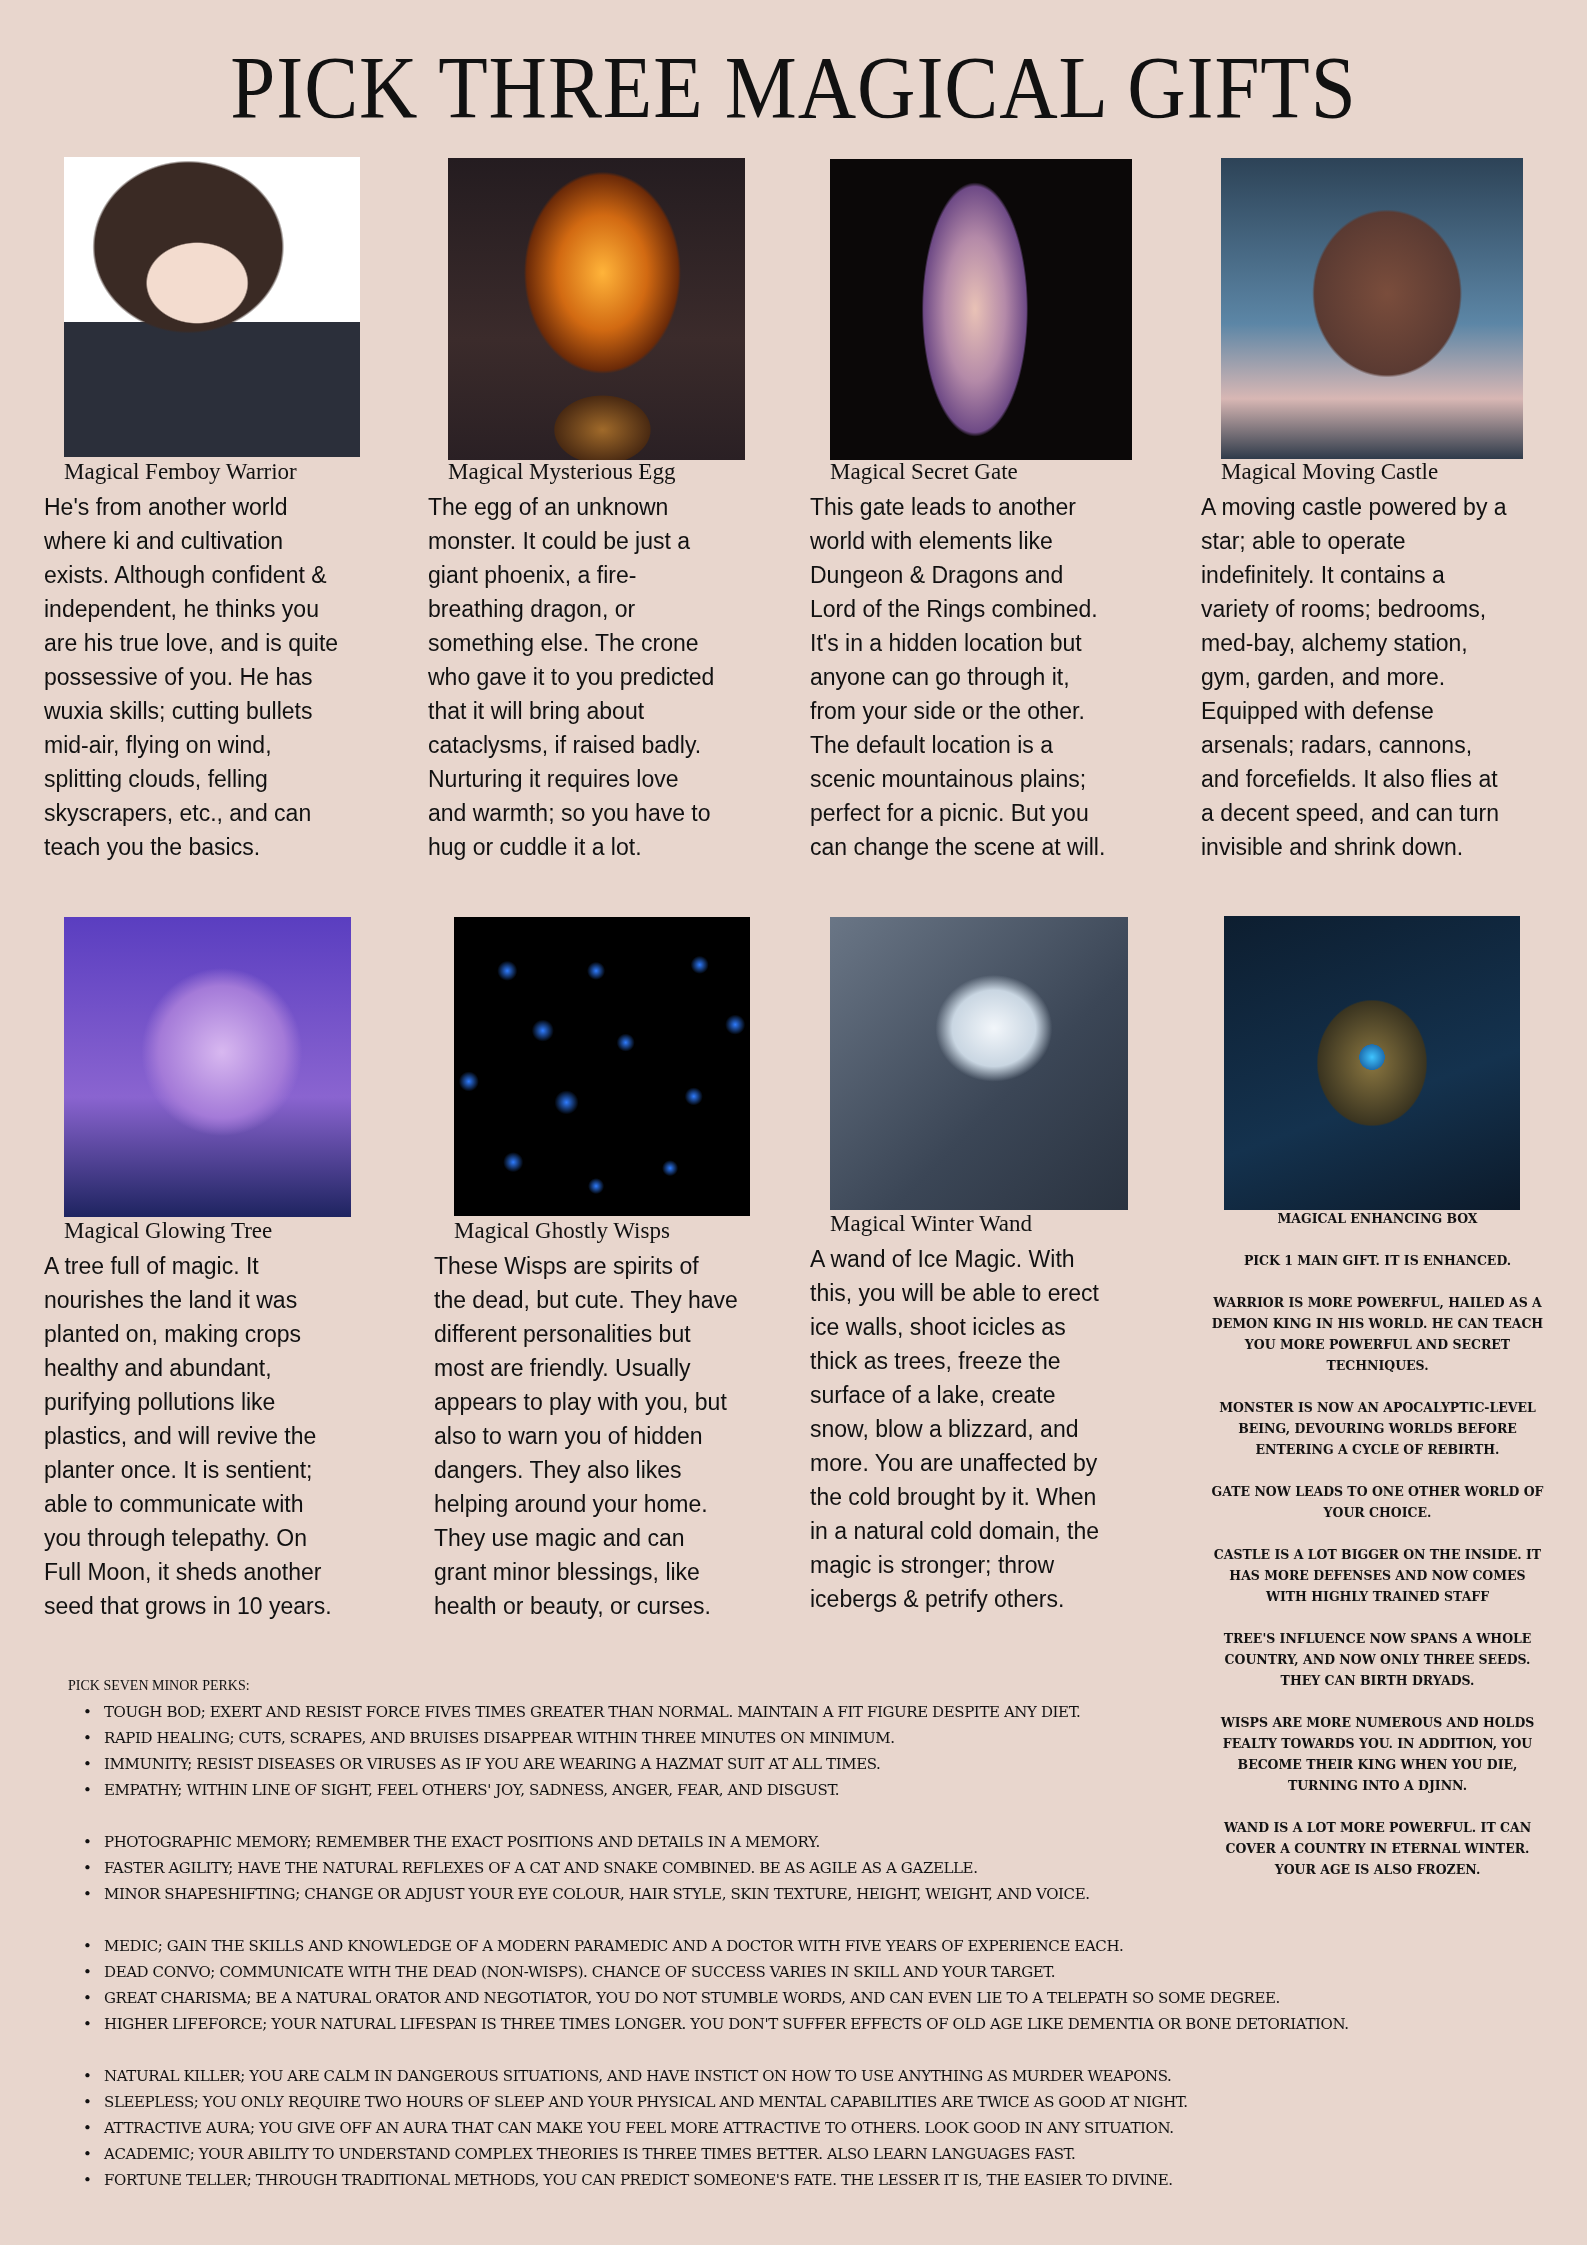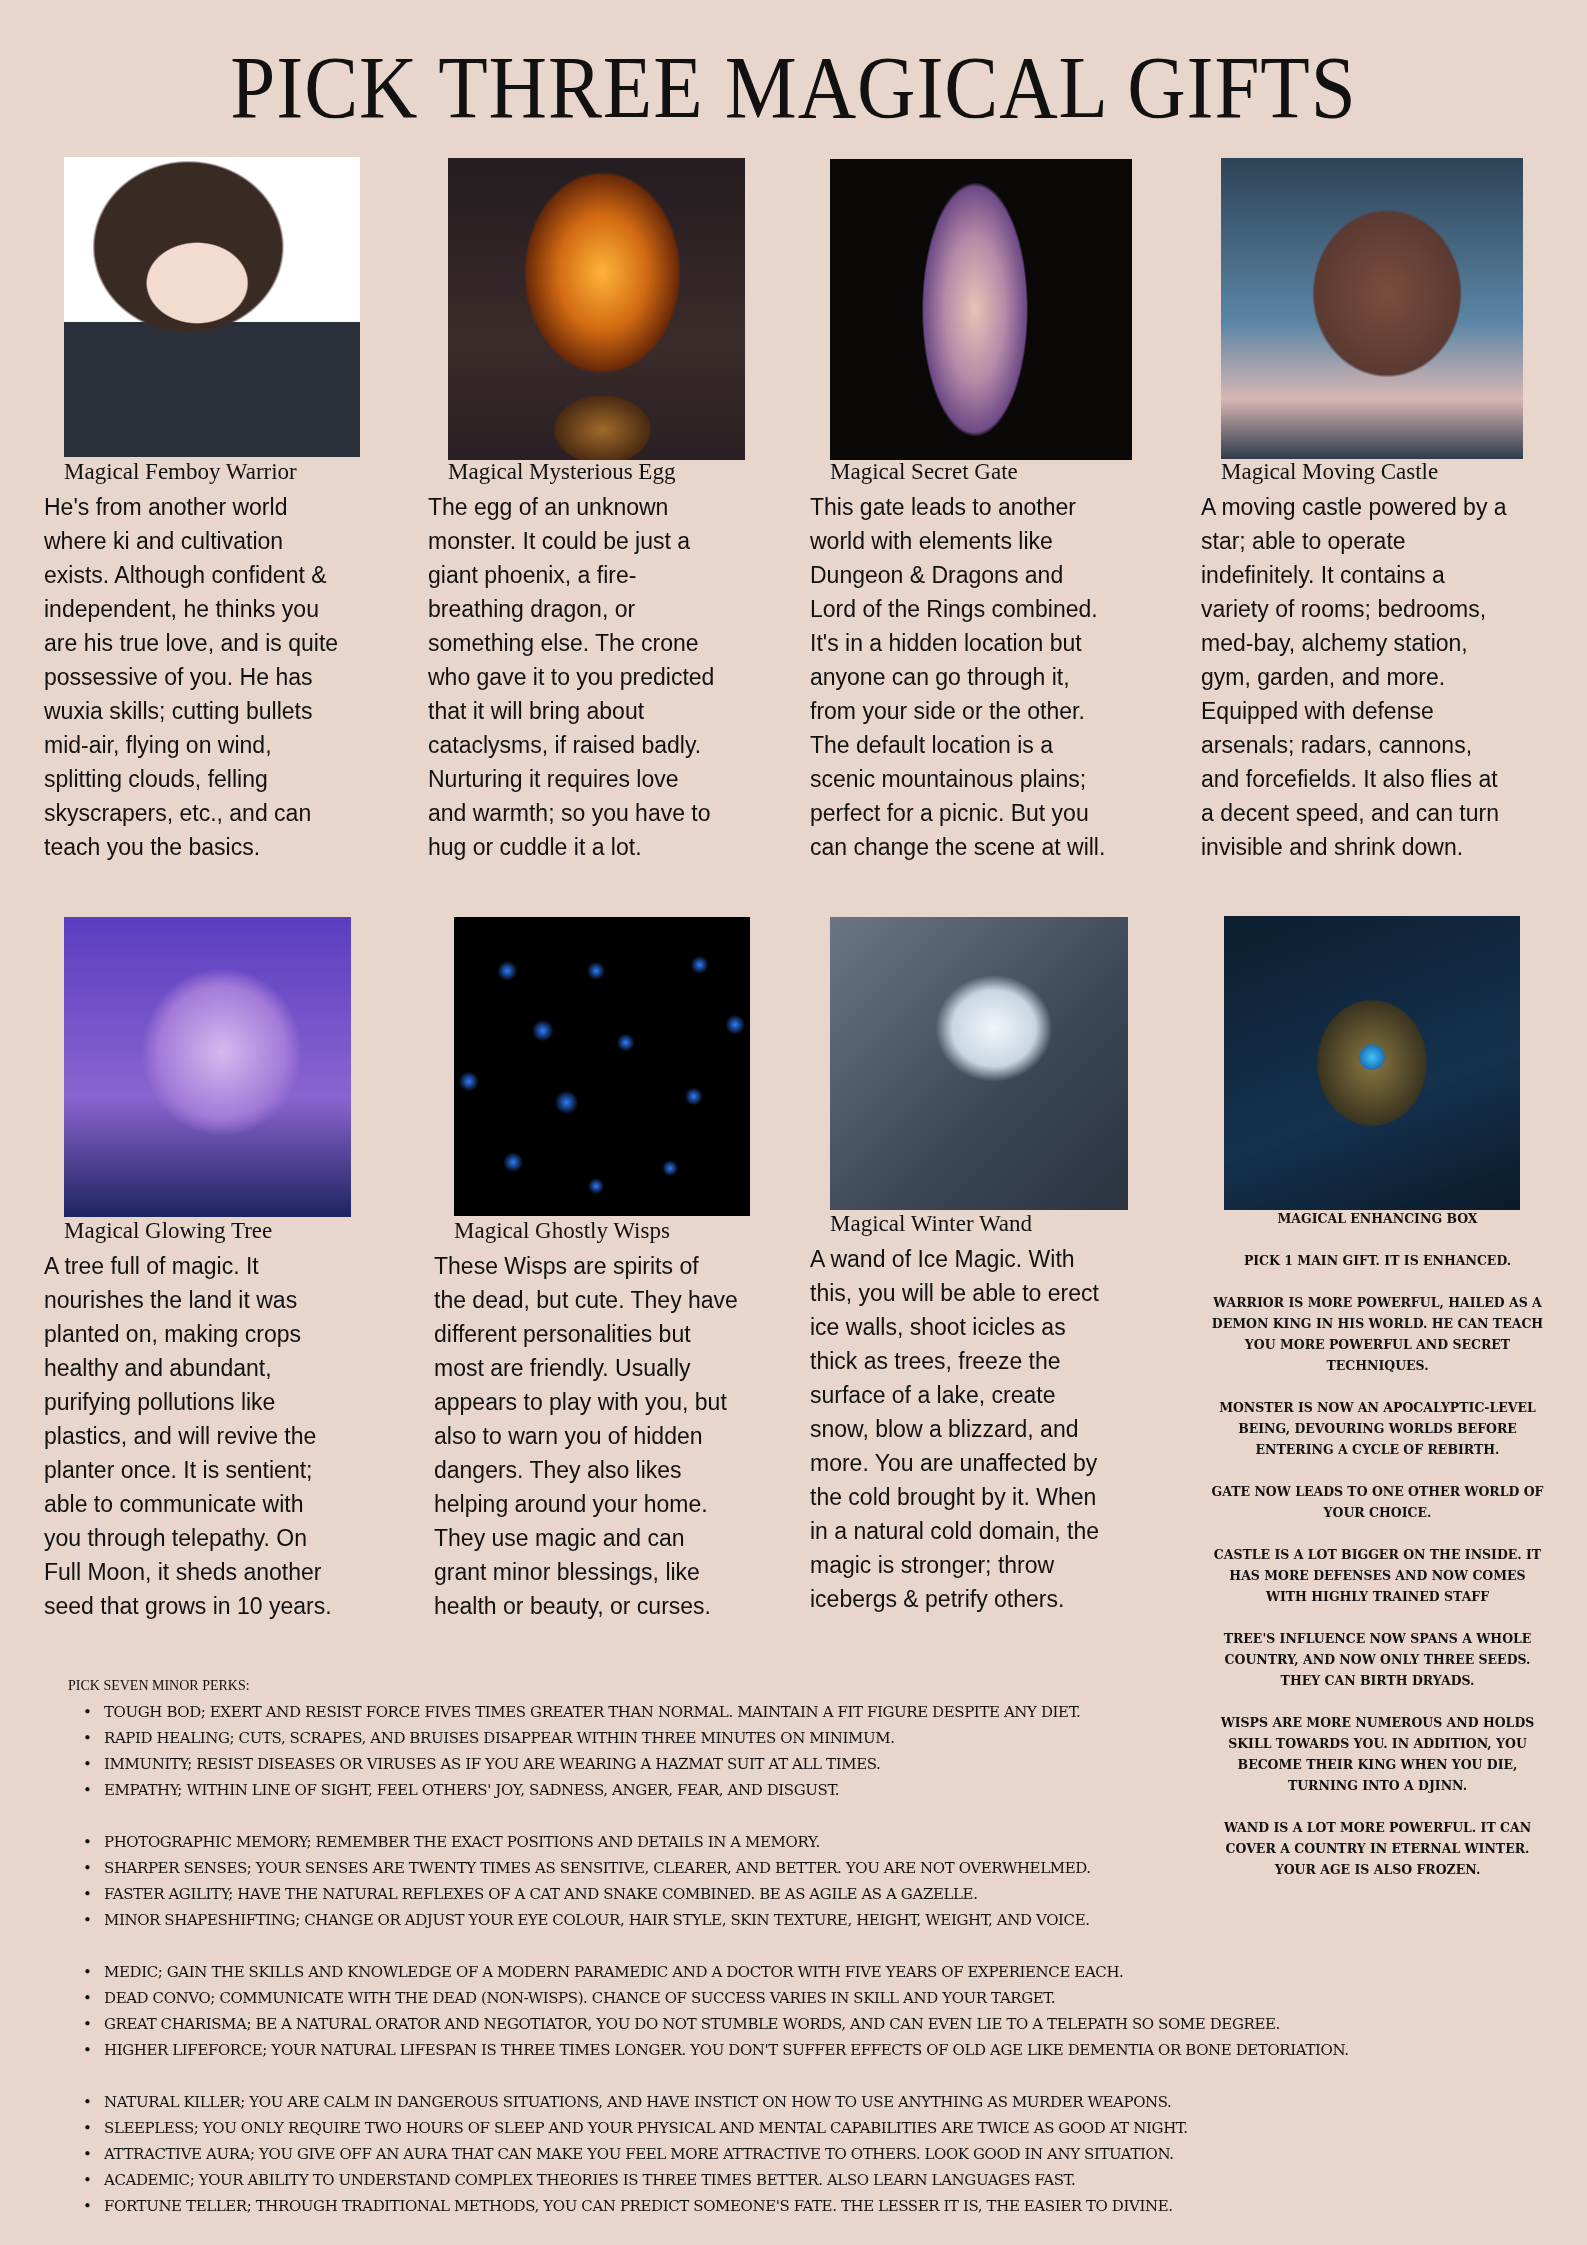--- a/index.html
+++ b/index.html
@@ -213,35 +213,34 @@
 </div>
 
 <div class="box-text">
   <div class="box-title">MAGICAL ENHANCING BOX</div>
   <div class="para">PICK 1 MAIN GIFT. IT IS ENHANCED.</div>
   <div class="para">WARRIOR IS MORE POWERFUL, HAILED AS A DEMON KING IN HIS WORLD. HE CAN TEACH YOU MORE POWERFUL AND SECRET TECHNIQUES.</div>
   <div class="para">MONSTER IS NOW AN APOCALYPTIC-LEVEL BEING, DEVOURING WORLDS BEFORE ENTERING A CYCLE OF REBIRTH.</div>
   <div class="para">GATE NOW LEADS TO ONE OTHER WORLD OF YOUR CHOICE.</div>
   <div class="para">CASTLE IS A LOT BIGGER ON THE INSIDE. IT HAS MORE DEFENSES AND NOW COMES WITH HIGHLY TRAINED STAFF</div>
   <div class="para">TREE'S INFLUENCE NOW SPANS A WHOLE COUNTRY, AND NOW ONLY THREE SEEDS. THEY CAN BIRTH DRYADS.</div>
-  <div class="para">WISPS ARE MORE NUMEROUS AND HOLDS SKILL TOWARDS YOU. IN ADDITION, YOU BECOME THEIR KING WHEN YOU DIE, TURNING INTO A DJINN.</div>
+  <div class="para">WISPS ARE MORE NUMEROUS AND HOLDS FEALTY TOWARDS YOU. IN ADDITION, YOU BECOME THEIR KING WHEN YOU DIE, TURNING INTO A DJINN.</div>
   <div class="para">WAND IS A LOT MORE POWERFUL. IT CAN COVER A COUNTRY IN ETERNAL WINTER. YOUR AGE IS ALSO FROZEN.</div>
 </div>
 
 <div class="perks">
   <div class="perks-title">PICK SEVEN MINOR PERKS:</div>
   <ul class="perk-group">
     <li>TOUGH BOD; EXERT AND RESIST FORCE FIVES TIMES GREATER THAN NORMAL. MAINTAIN A FIT FIGURE DESPITE ANY DIET.</li>
     <li>RAPID HEALING; CUTS, SCRAPES, AND BRUISES DISAPPEAR WITHIN THREE MINUTES ON MINIMUM.</li>
     <li>IMMUNITY; RESIST DISEASES OR VIRUSES AS IF YOU ARE WEARING A HAZMAT SUIT AT ALL TIMES.</li>
     <li>EMPATHY; WITHIN LINE OF SIGHT, FEEL OTHERS' JOY, SADNESS, ANGER, FEAR, AND DISGUST.</li>
   </ul>
   <ul class="perk-group">
     <li>PHOTOGRAPHIC MEMORY; REMEMBER THE EXACT POSITIONS AND DETAILS IN A MEMORY.</li>
-    <li>SHARPER SENSES; YOUR SENSES ARE TWENTY TIMES AS SENSITIVE, CLEARER, AND BETTER. YOU ARE NOT OVERWHELMED.</li>
     <li>FASTER AGILITY; HAVE THE NATURAL REFLEXES OF A CAT AND SNAKE COMBINED. BE AS AGILE AS A GAZELLE.</li>
     <li>MINOR SHAPESHIFTING; CHANGE OR ADJUST YOUR EYE COLOUR, HAIR STYLE, SKIN TEXTURE, HEIGHT, WEIGHT, AND VOICE.</li>
   </ul>
   <ul class="perk-group">
     <li>MEDIC; GAIN THE SKILLS AND KNOWLEDGE OF A MODERN PARAMEDIC AND A DOCTOR WITH FIVE YEARS OF EXPERIENCE EACH.</li>
     <li>DEAD CONVO; COMMUNICATE WITH THE DEAD (NON-WISPS). CHANCE OF SUCCESS VARIES IN SKILL AND YOUR TARGET.</li>
     <li>GREAT CHARISMA; BE A NATURAL ORATOR AND NEGOTIATOR, YOU DO NOT STUMBLE WORDS, AND CAN EVEN LIE TO A TELEPATH SO SOME DEGREE.</li>
     <li>HIGHER LIFEFORCE; YOUR NATURAL LIFESPAN IS THREE TIMES LONGER. YOU DON'T SUFFER EFFECTS OF OLD AGE LIKE DEMENTIA OR BONE DETORIATION.</li>
   </ul>
   <ul class="perk-group">

